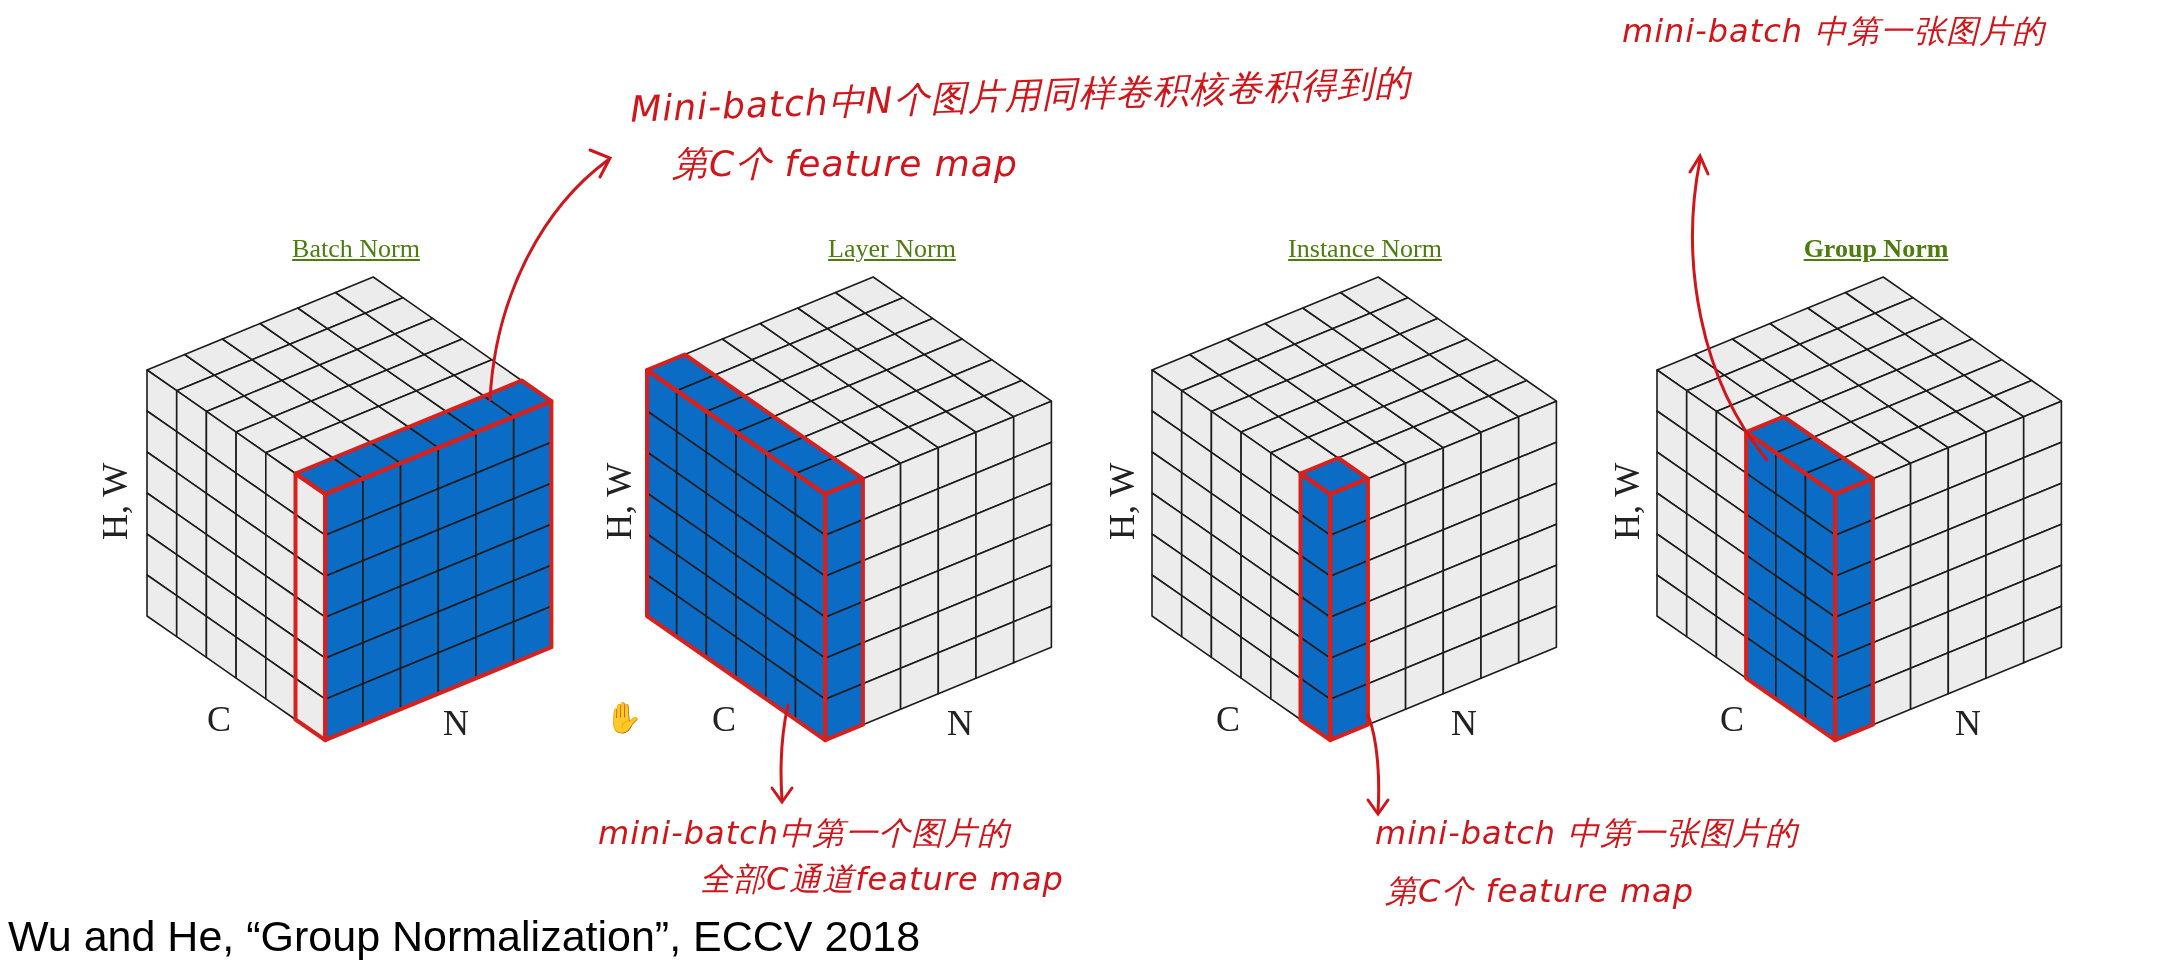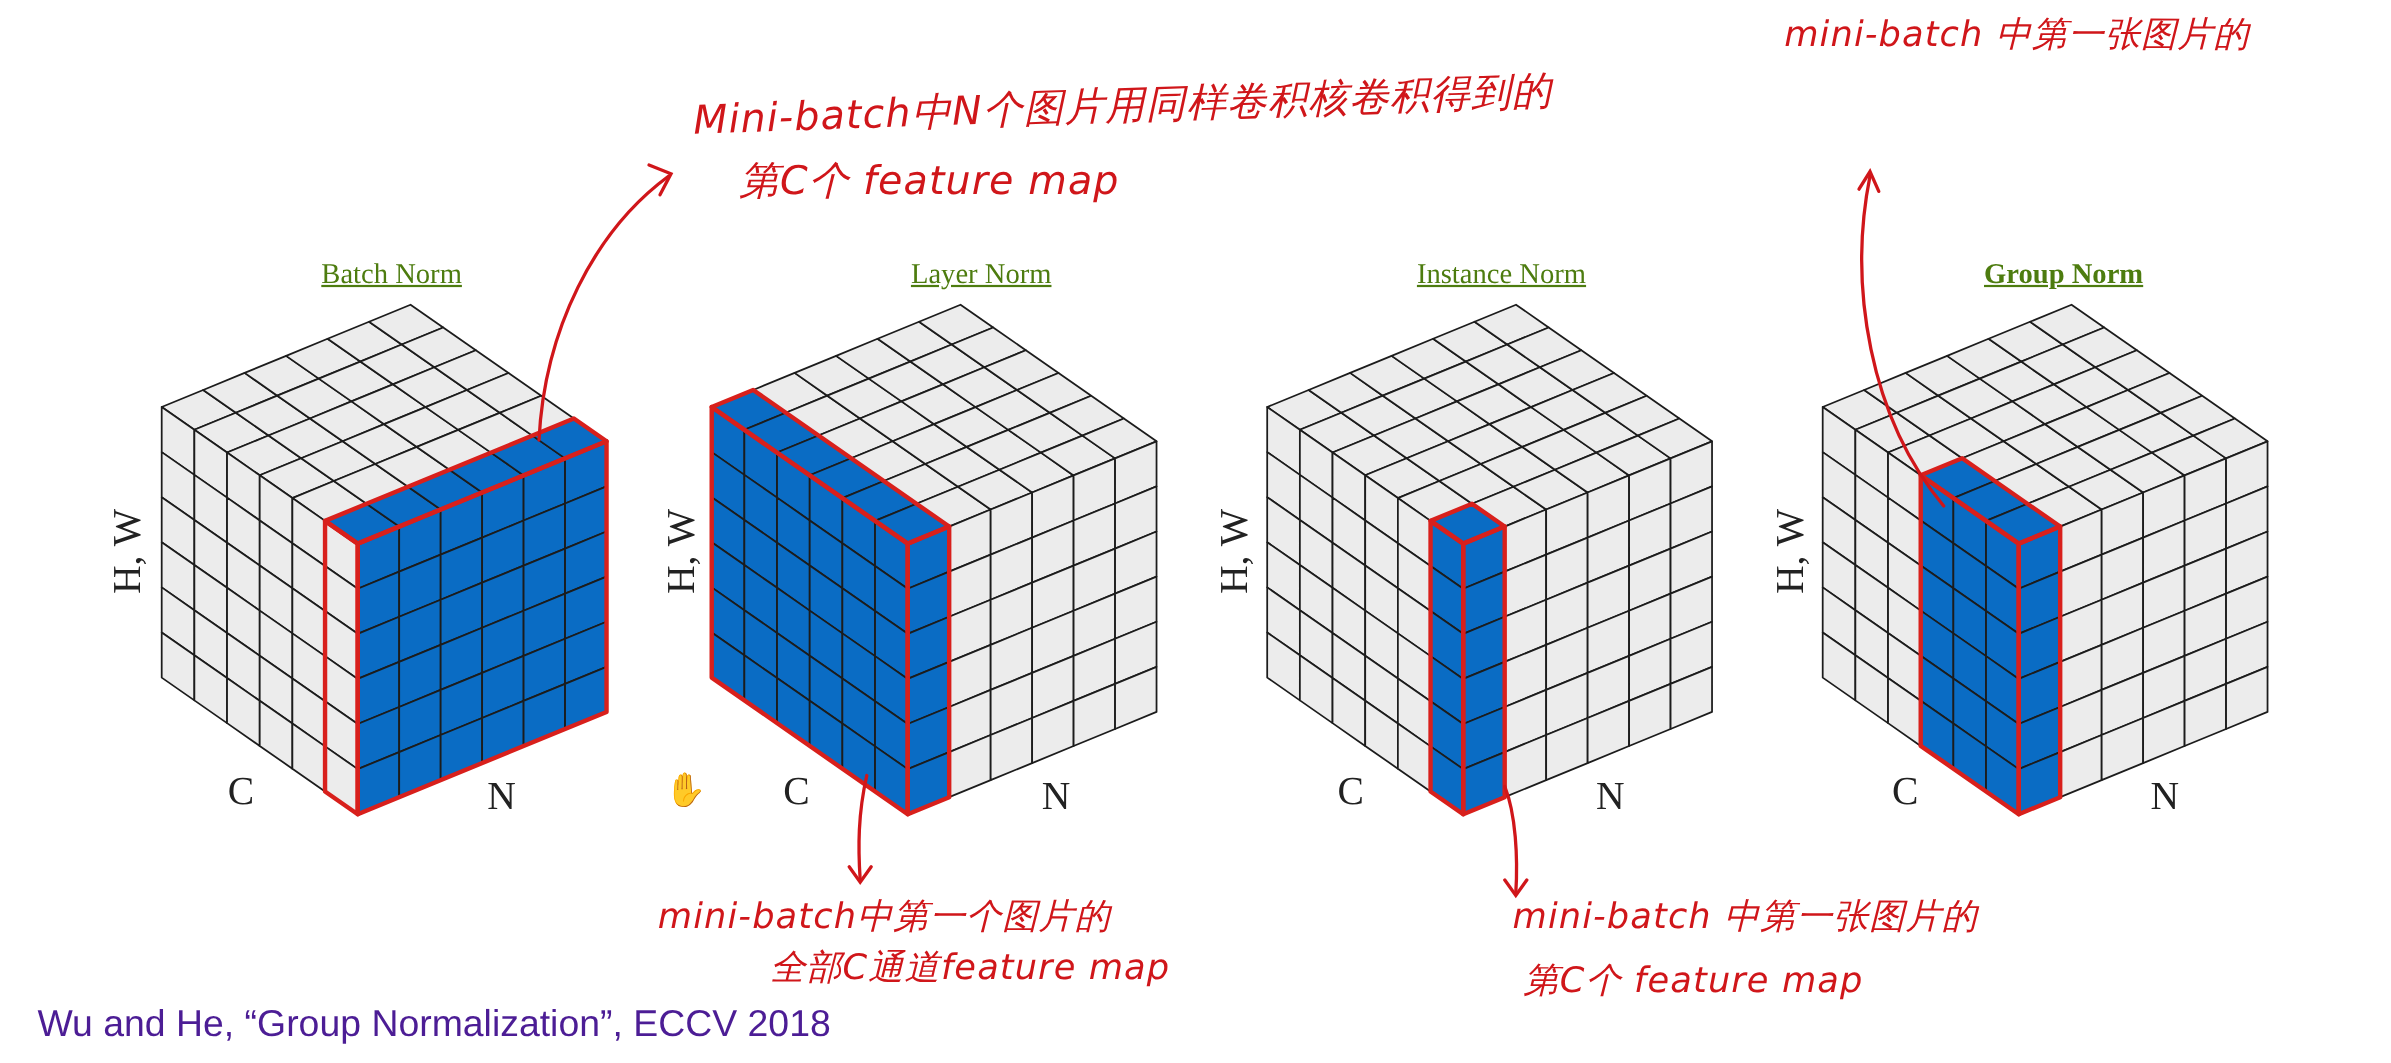--- a/index.html
+++ b/index.html
@@ -3,21 +3,21 @@
 <meta charset="utf-8">
 <style>
   html,body{margin:0;padding:0;background:#ffffff;}
   body{width:2174px;height:966px;position:relative;overflow:hidden;font-family:"Liberation Sans",sans-serif;}
   #stage{position:absolute;left:0;top:0;width:2174px;height:966px;}
   .cube-title{position:absolute;font-family:"Liberation Serif","DejaVu Serif",serif;font-size:26px;color:#4d7c0f;white-space:nowrap;transform:translateX(-50%);text-decoration:underline;}
   .cube-title.bold{font-weight:bold;}
   .axis-label{position:absolute;font-family:"Liberation Serif","DejaVu Serif",serif;font-size:36px;color:#222;white-space:nowrap;}
   .axis-hw{transform:rotate(-90deg);transform-origin:left top;}
   .note{position:absolute;font-family:"DejaVu Sans",sans-serif;color:#d0161a;white-space:nowrap;font-style:italic;letter-spacing:1px;}
-  .citation{position:absolute;left:8px;top:912px;font-family:"Liberation Sans",sans-serif;font-size:34px;color:#4c1d95;white-space:nowrap;margin-left:26px;}
+  .citation{position:absolute;left:8px;top:912px;font-family:"Liberation Sans",sans-serif;font-size:43px;color:#000000;white-space:nowrap;}
   .cursor{position:absolute;left:605px;top:700px;font-size:30px;color:#222;}
   svg{position:absolute;left:0;top:0;}
 </style>
 </head>
 <body>
 
 <div id="stage">
   <svg id="cubes-svg" width="2174" height="966">
       <polygon points="147,370 176.7,390.7 214.39999999999998,375.2 184.7,354.5" fill="#ececec" stroke="#1c1c1c" stroke-width="1.6" stroke-linejoin="round"></polygon>
       <polygon points="184.7,354.5 214.39999999999998,375.2 252.1,359.7 222.4,339" fill="#ececec" stroke="#1c1c1c" stroke-width="1.6" stroke-linejoin="round"></polygon>

